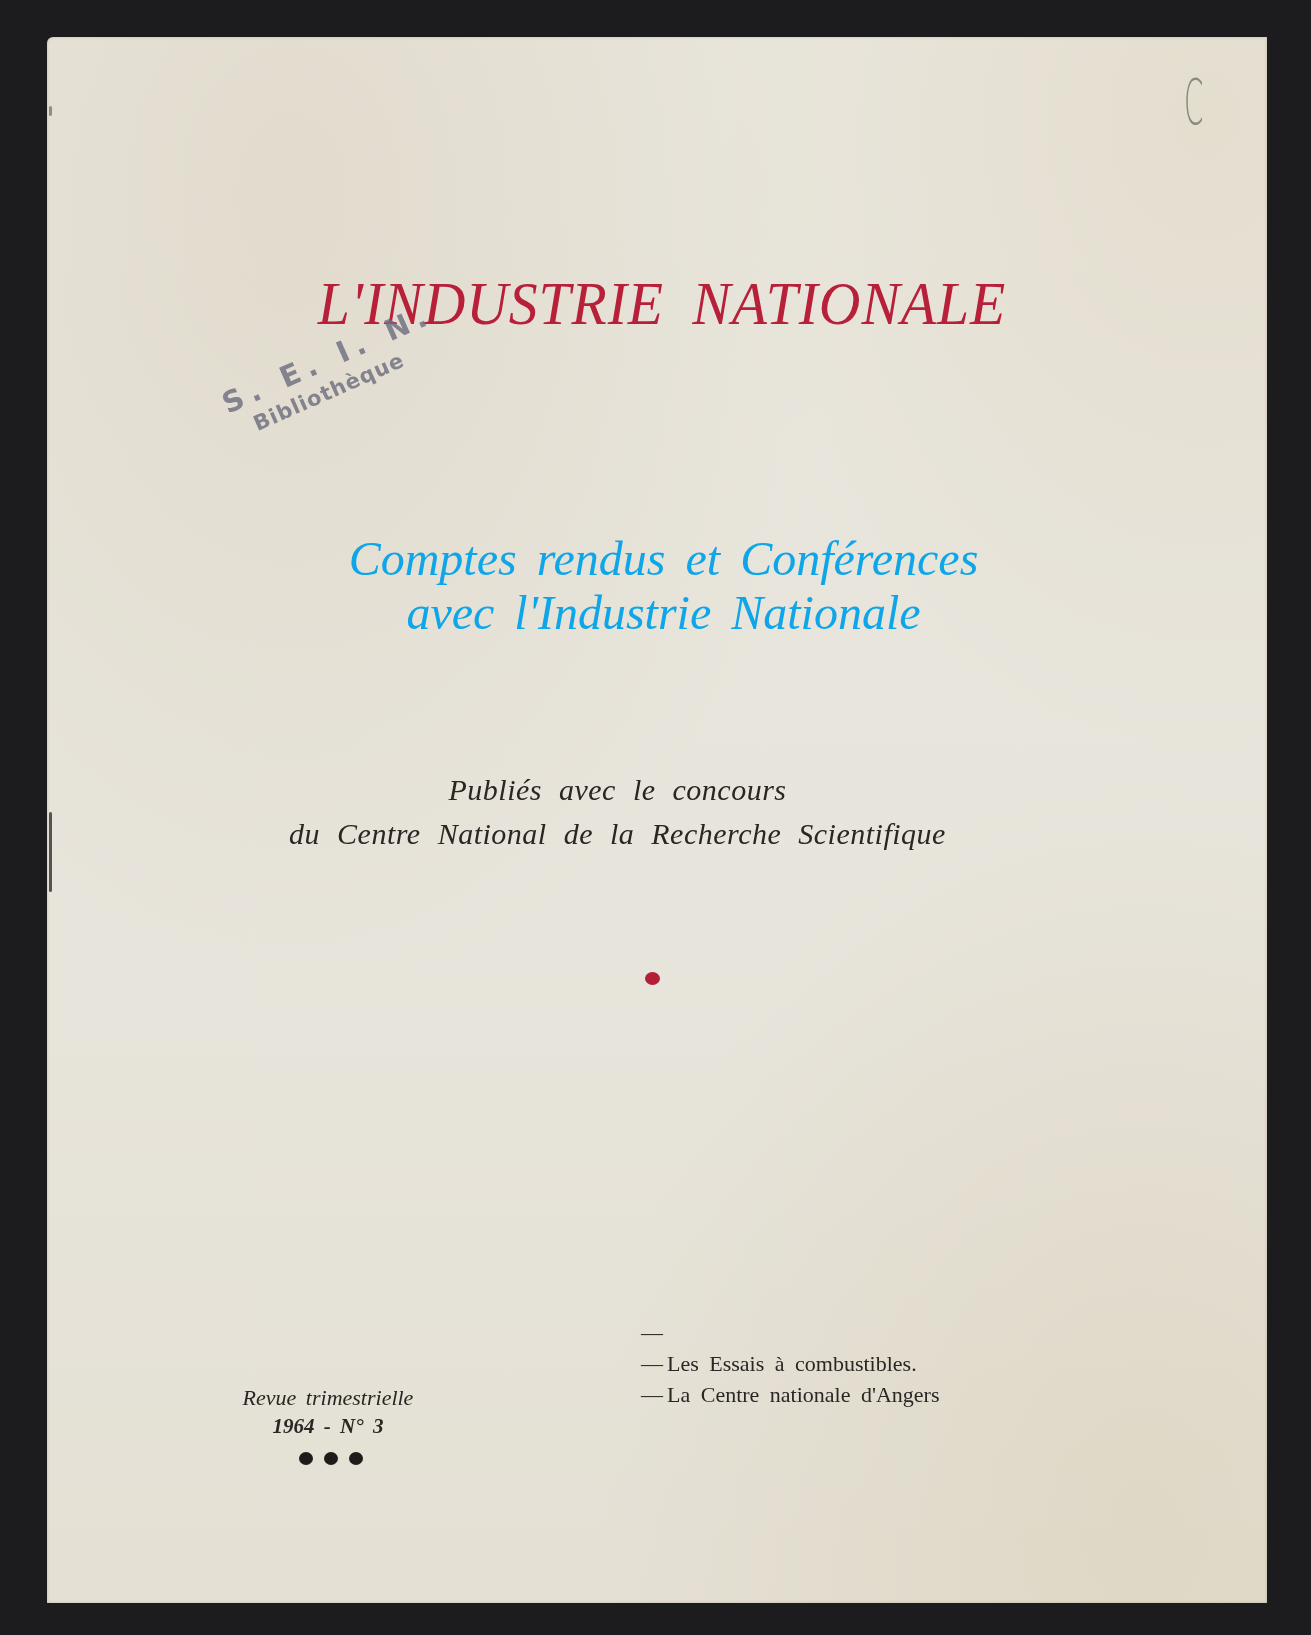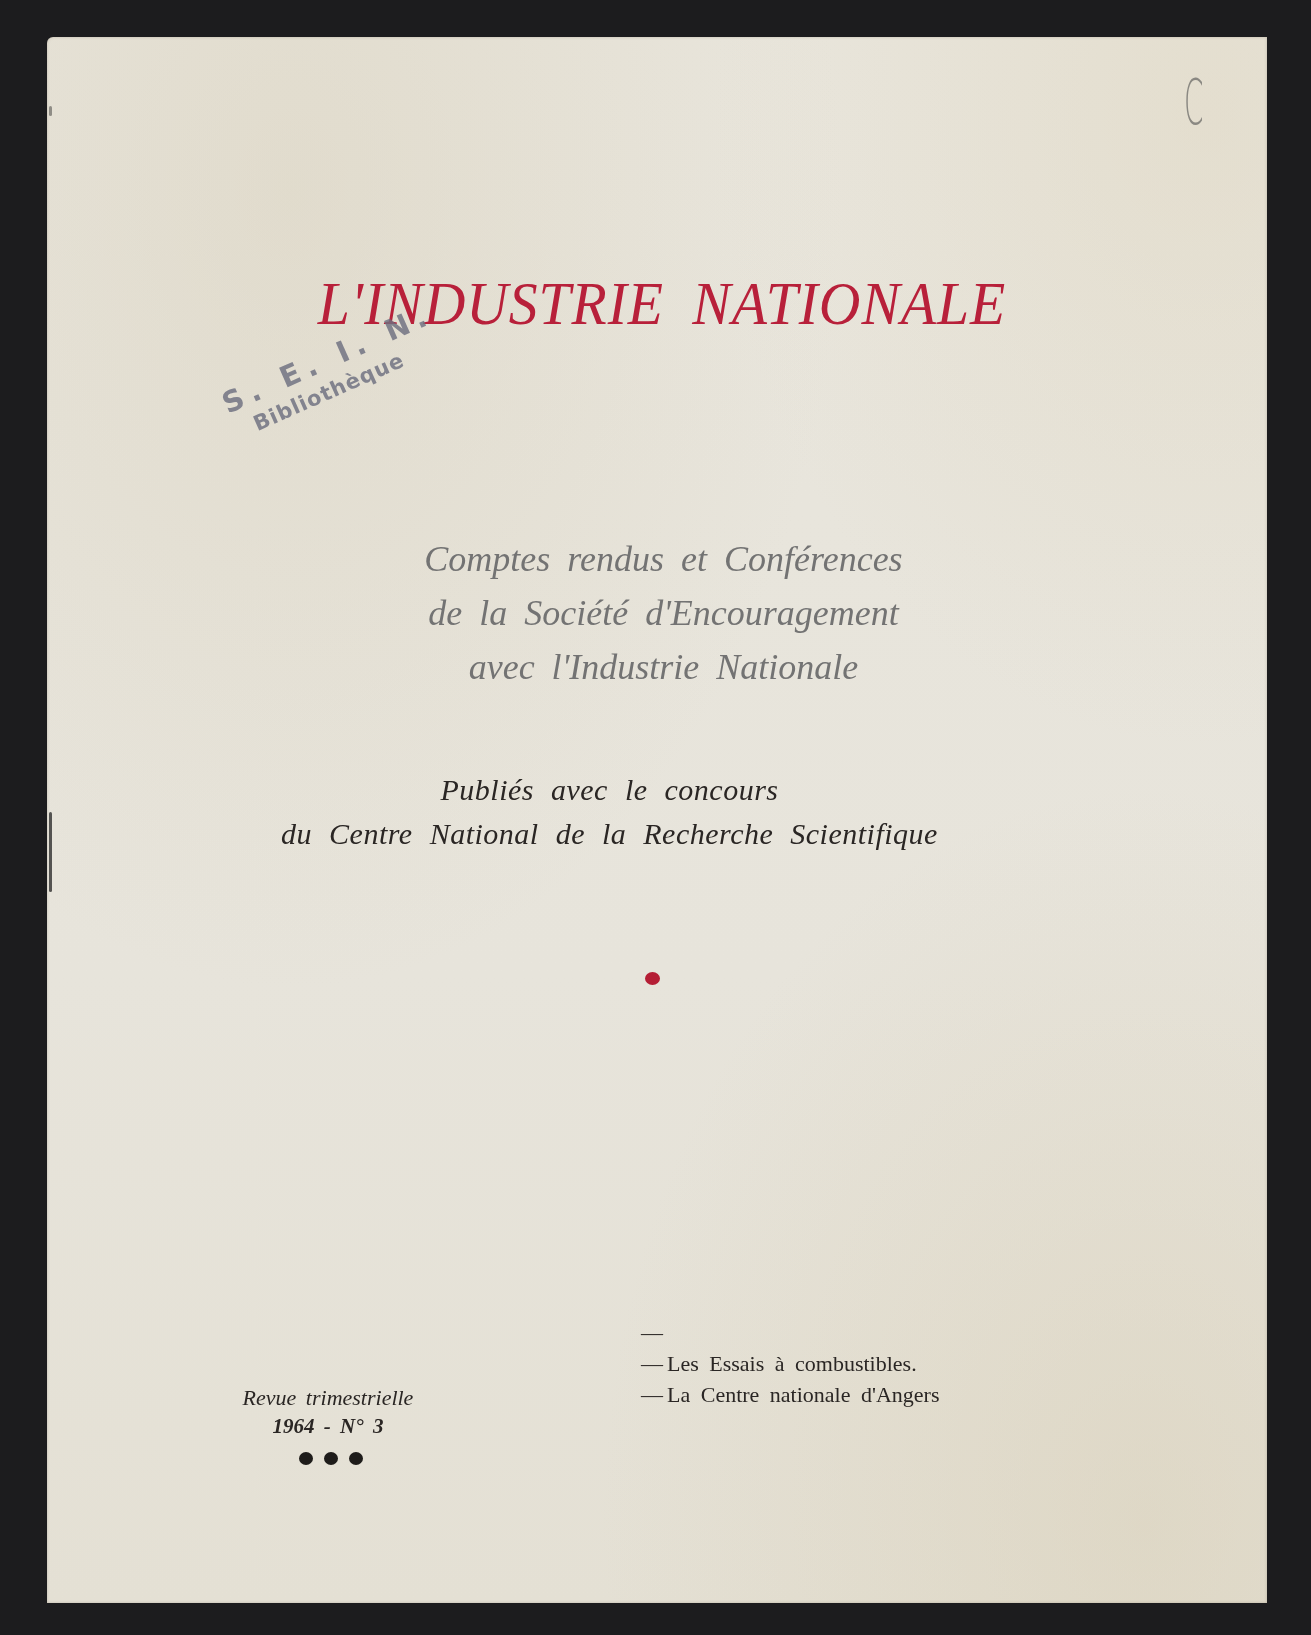--- a/index.html
+++ b/index.html
@@ -103,31 +103,31 @@
       line-height: 1;
       letter-spacing: 1px;
     }
     .subtitle {
       position: absolute;
       left: 0;
       top: 532px;
       width: 1311px;
       text-align: center;
       font-style: italic;
-      font-size: 36px;
-      color: #737373;
+      font-size: 48px;
+      color: #0ea5e9;
       line-height: 54px;
       word-spacing: 8px;
       padding-left: 16px;
       box-sizing: border-box;
     }
     .subtitle .ln { display: block; }
     .publies {
       position: absolute;
-      left: 8px;
+      left: 16px;
       top: 768px;
       width: 1177px;
       text-align: center;
       font-style: italic;
       font-size: 30px;
       color: #2a2624;
       line-height: 44px;
       word-spacing: 9px;
       letter-spacing: 0.5px;
       padding-left: 26px;
@@ -205,21 +205,20 @@
 
 <div class="title">L'INDUSTRIE NATIONALE</div>
 
 <div class="stamp">
   <span class="line1">S. E. I. N.</span>
   <span class="line2">Bibliothèque</span>
 </div>
 
 <div class="subtitle">
   <span class="ln">Comptes rendus et Conférences</span>
-  <span class="ln">de la Société d'Encouragement</span>
   <span class="ln">avec l'Industrie Nationale</span>
 </div>
 
 <div class="publies">
   <span class="ln">Publiés avec le concours</span>
   <span class="ln">du Centre National de la Recherche Scientifique</span>
 </div>
 
 <div class="red-dot"></div>
 

